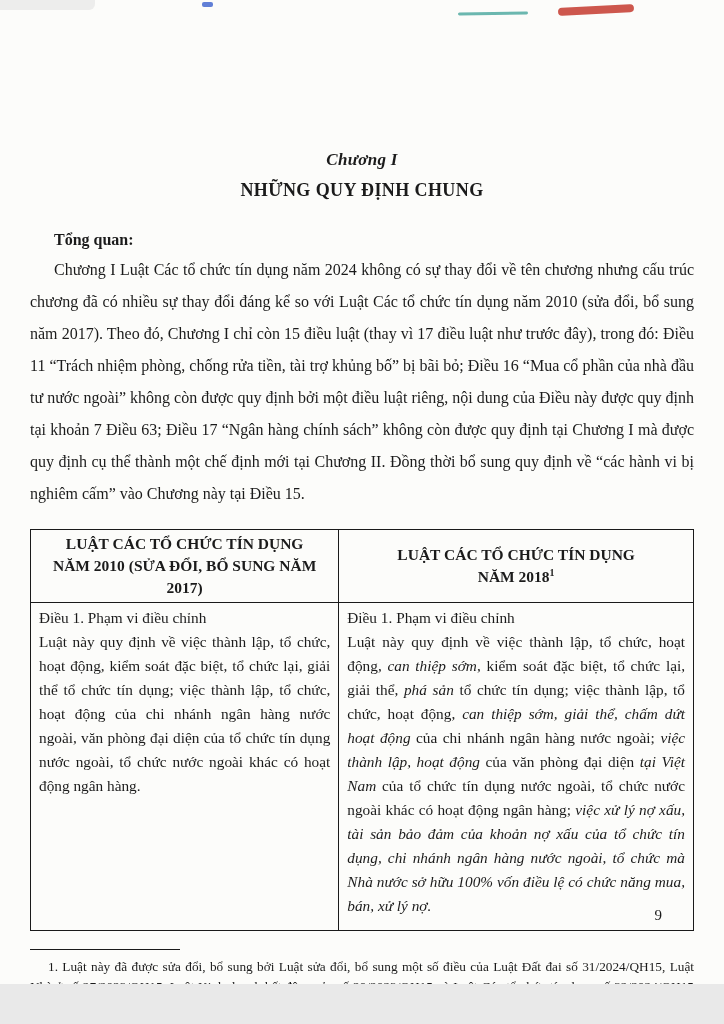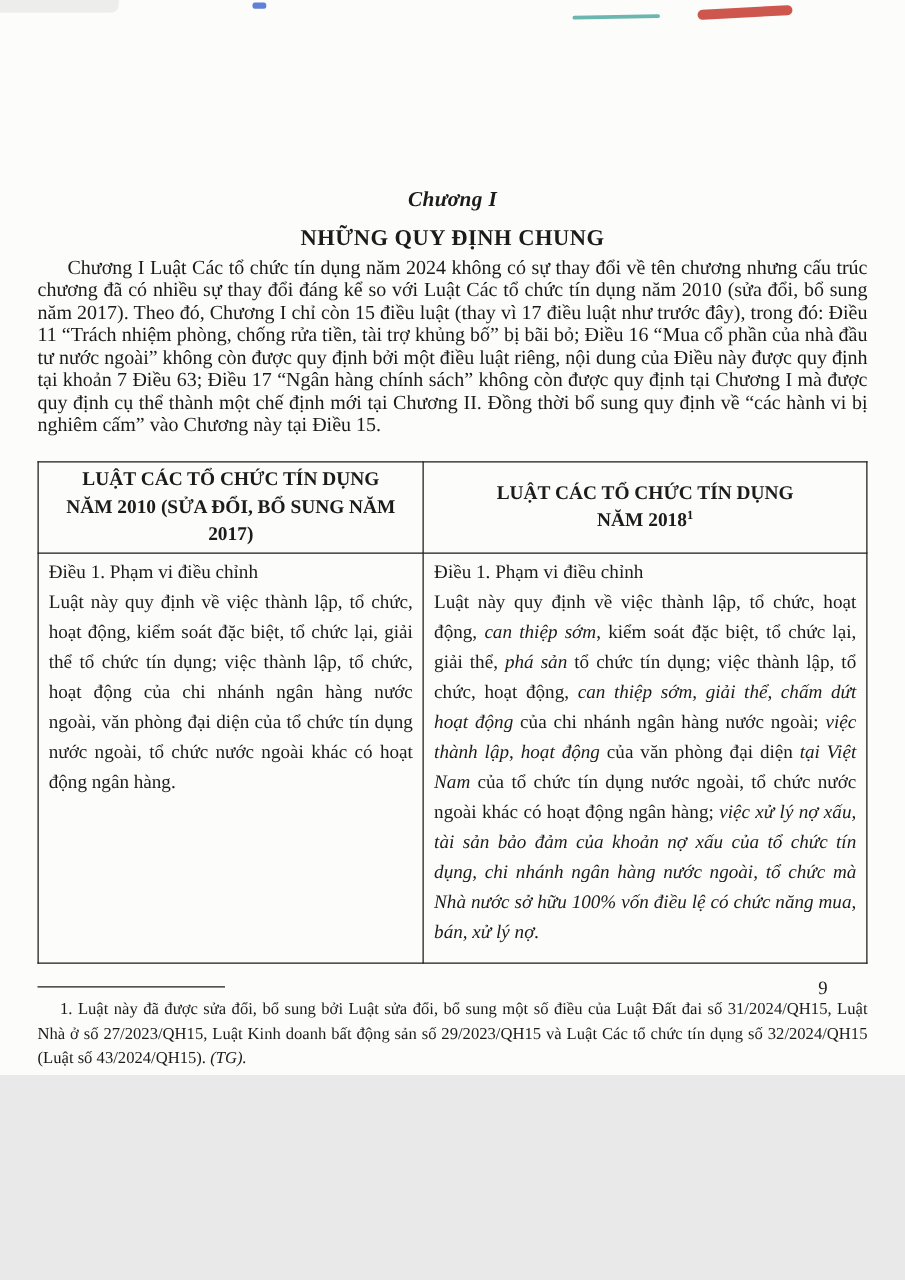--- a/index.html
+++ b/index.html
@@ -1,19 +1,19 @@
 <!DOCTYPE html>
 <html><head>
 <meta charset="utf-8">
 <style>
   * { margin:0; padding:0; box-sizing:border-box; }
   html, body { background:#e9e9e9; }
   .page {
     position:relative;
-    width:724px; height:860px;
+    width:724px; height:984px;
     margin:0 auto;
     background:#fcfcfa;
     font-family:"Liberation Serif", serif;
     color:#1b1b1b;
     overflow:hidden;
   }
   .artifact { position:absolute; }
   .artifact-gray  { left:0;   top:0;  width:95px; height:10px; opacity:.22; border-radius:0 0 6px 0; }
   .artifact-blue  { left:202px; top:2px;  width:11px; height:5px;  border-radius:2px; opacity:.8; }
   .artifact-teal  { left:458px; top:12px; width:70px; height:3px;  border-radius:2px; opacity:.8; transform:rotate(-1deg); }
@@ -26,21 +26,21 @@
     font-size:17px; letter-spacing:.3px;
   }
   .doc-title {
     text-align:center; font-weight:bold; font-size:18px;
     letter-spacing:.4px; margin-top:10px;
   }
   .overview-label {
     font-weight:bold; font-size:16px; margin-top:30px; text-indent:24px;
   }
   .paragraph {
-    font-size:16px; line-height:18px; text-align:justify;
+    font-size:16px; line-height:32px; text-align:justify;
     text-indent:24px; margin-top:5px;
   }
 
   table.compare {
     width:100%; border-collapse:collapse; margin-top:19px;
     table-layout:fixed;
   }
   table.compare th, table.compare td { border:1.4px solid #1a1a1a; }
   table.compare th {
     font-size:15.5px; line-height:22px; padding:3px 6px;
@@ -75,20 +75,21 @@
   <div class="artifact artifact-gray" style="background-color: rgb(185, 185, 185);"></div>
   <div class="artifact artifact-blue" style="background-color: rgb(58, 95, 205);"></div>
   <div class="artifact artifact-teal" style="background-color: rgb(70, 165, 156);"></div>
   <div class="artifact artifact-red" style="background-color: rgb(196, 57, 46);"></div>
 
   <div class="content">
 
     <div class="chapter">Chương I</div>
     <div class="doc-title">NHỮNG QUY ĐỊNH CHUNG</div>
 
+    <div class="overview-label">Tổng quan:</div>
     <p class="paragraph">Chương I Luật Các tổ chức tín dụng năm 2024 không có sự thay đổi về tên chương nhưng cấu trúc chương đã có nhiều sự thay đổi đáng kể so với Luật Các tổ chức tín dụng năm 2010 (sửa đổi, bổ sung năm 2017). Theo đó, Chương I chỉ còn 15 điều luật (thay vì 17 điều luật như trước đây), trong đó: Điều 11 “Trách nhiệm phòng, chống rửa tiền, tài trợ khủng bố” bị bãi bỏ; Điều 16 “Mua cổ phần của nhà đầu tư nước ngoài” không còn được quy định bởi một điều luật riêng, nội dung của Điều này được quy định tại khoản 7 Điều 63; Điều 17 “Ngân hàng chính sách” không còn được quy định tại Chương I mà được quy định cụ thể thành một chế định mới tại Chương II. Đồng thời bổ sung quy định về “các hành vi bị nghiêm cấm” vào Chương này tại Điều 15.</p>
 
     <table class="compare">
       <colgroup>
         <col class="left-col">
         <col class="right-col">
       </colgroup>
       <thead>
         <tr>
           <th>

